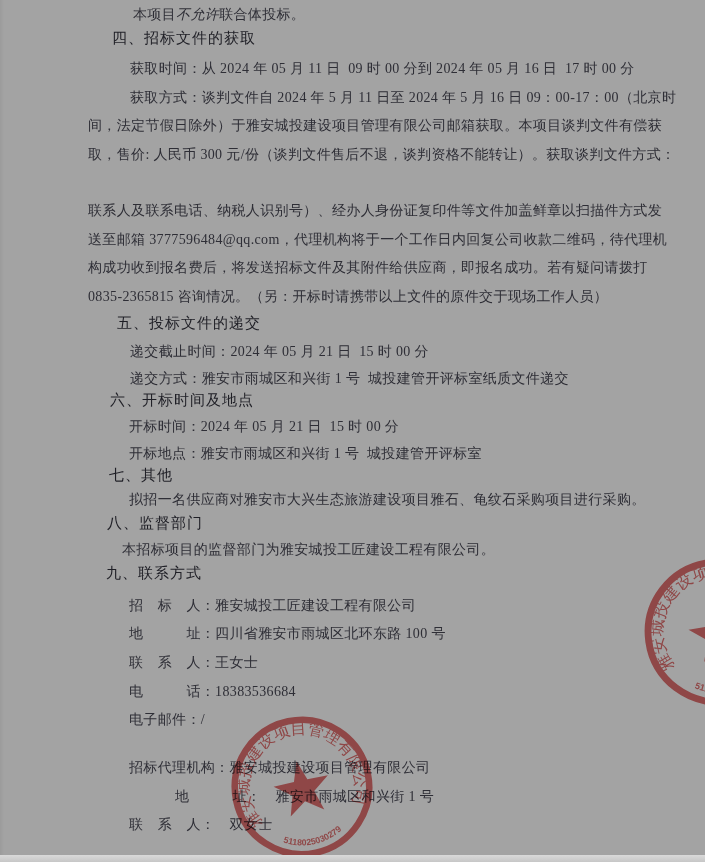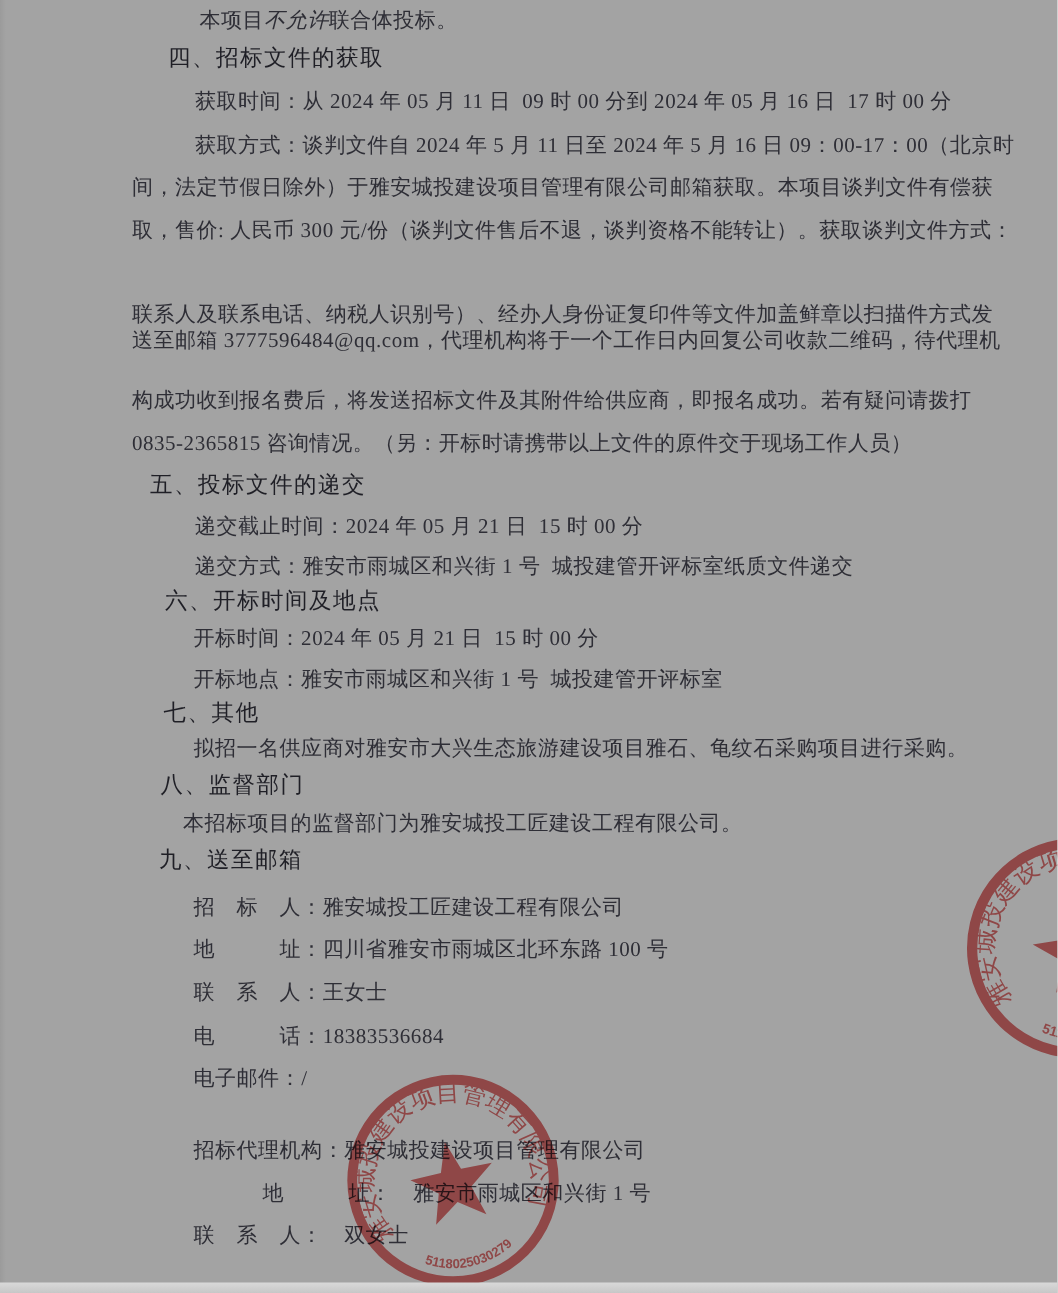--- a/index.html
+++ b/index.html
@@ -41,39 +41,39 @@
 <div class="page">
 
   <div class="line" style="top:5px;left:133px;"><span>本项目</span><span class="em-italic">不允许</span><span>联合体投标。</span></div>
 
   <div class="heading" style="top:29px;left:112px;">四、招标文件的获取</div>
   <div class="line" style="top:59px;left:130px;">获取时间：从 2024 年 05 月 11 日  09 时 00 分到 2024 年 05 月 16 日  17 时 00 分</div>
   <div class="line" style="top:88px;left:130px;">获取方式：谈判文件自 2024 年 5 月 11 日至 2024 年 5 月 16 日 09：00-17：00（北京时</div>
   <div class="line" style="top:116px;left:88px;">间，法定节假日除外）于雅安城投建设项目管理有限公司邮箱获取。本项目谈判文件有偿获</div>
   <div class="line" style="top:145px;left:88px;">取，售价: 人民币 300 元/份（谈判文件售后不退，谈判资格不能转让）。获取谈判文件方式：</div>
   <div class="line" style="top:201px;left:88px;">联系人及联系电话、纳税人识别号）、经办人身份证复印件等文件加盖鲜章以扫描件方式发</div>
-  <div class="line" style="top:218px;left:88px;text-align:center;">送至邮箱 3777596484@qq.com，代理机构将于一个工作日内回复公司收款二维码，待代理机</div>
+  <div class="line" style="top:230px;left:88px;text-align:center;">送至邮箱 3777596484@qq.com，代理机构将于一个工作日内回复公司收款二维码，待代理机</div>
   <div class="line" style="top:258px;left:88px;">构成功收到报名费后，将发送招标文件及其附件给供应商，即报名成功。若有疑问请拨打</div>
   <div class="line" style="top:287px;left:88px;">0835-2365815 咨询情况。（另：开标时请携带以上文件的原件交于现场工作人员）</div>
 
-  <div class="heading" style="top:314px;left:100px;">五、投标文件的递交</div>
+  <div class="heading" style="top:314px;left:117px;">五、投标文件的递交</div>
   <div class="line" style="top:342px;left:130px;">递交截止时间：2024 年 05 月 21 日  15 时 00 分</div>
   <div class="line" style="top:369px;left:130px;">递交方式：雅安市雨城区和兴街 1 号  城投建管开评标室纸质文件递交</div>
 
   <div class="heading" style="top:391px;left:110px;">六、开标时间及地点</div>
   <div class="line" style="top:417px;left:129px;">开标时间：2024 年 05 月 21 日  15 时 00 分</div>
   <div class="line" style="top:444px;left:129px;">开标地点：雅安市雨城区和兴街 1 号  城投建管开评标室</div>
 
   <div class="heading" style="top:466px;left:109px;">七、其他</div>
   <div class="line" style="top:490px;left:129px;">拟招一名供应商对雅安市大兴生态旅游建设项目雅石、龟纹石采购项目进行采购。</div>
 
   <div class="heading" style="top:514px;left:107px;">八、监督部门</div>
   <div class="line" style="top:540px;left:122px;">本招标项目的监督部门为雅安城投工匠建设工程有限公司。</div>
 
-  <div class="heading" style="top:564px;left:106px;">九、送至邮箱</div>
+  <div class="heading" style="top:564px;left:106px;">九、联系方式</div>
 
   <div class="line" style="top:596px;left:129px;"><span class="contact-label">招　标　人：</span><span class="contact-value">雅安城投工匠建设工程有限公司</span></div>
   <div class="line" style="top:624px;left:129px;"><span class="contact-label">地　　　址：</span><span class="contact-value">四川省雅安市雨城区北环东路 100 号</span></div>
   <div class="line" style="top:653px;left:129px;"><span class="contact-label">联　系　人：</span><span class="contact-value">王女士</span></div>
   <div class="line" style="top:682px;left:129px;"><span class="contact-label">电　　　话：</span><span class="contact-value">18383536684</span></div>
   <div class="line" style="top:710px;left:129px;"><span class="contact-label">电子邮件：</span><span class="contact-value">/</span></div>
 
   <div class="line" style="top:758px;left:129px;"><span class="contact-label">招标代理机构：</span><span class="contact-value">雅安城投建设项目管理有限公司</span></div>
   <div class="line" style="top:787px;left:129px;margin-left:46px;"><span class="contact-label">地　　　址：</span><span class="contact-value">　雅安市雨城区和兴街 1 号</span></div>
   <div class="line" style="top:815px;left:129px;"><span class="contact-label">联　系　人：</span><span class="contact-value">　双女士</span></div>

